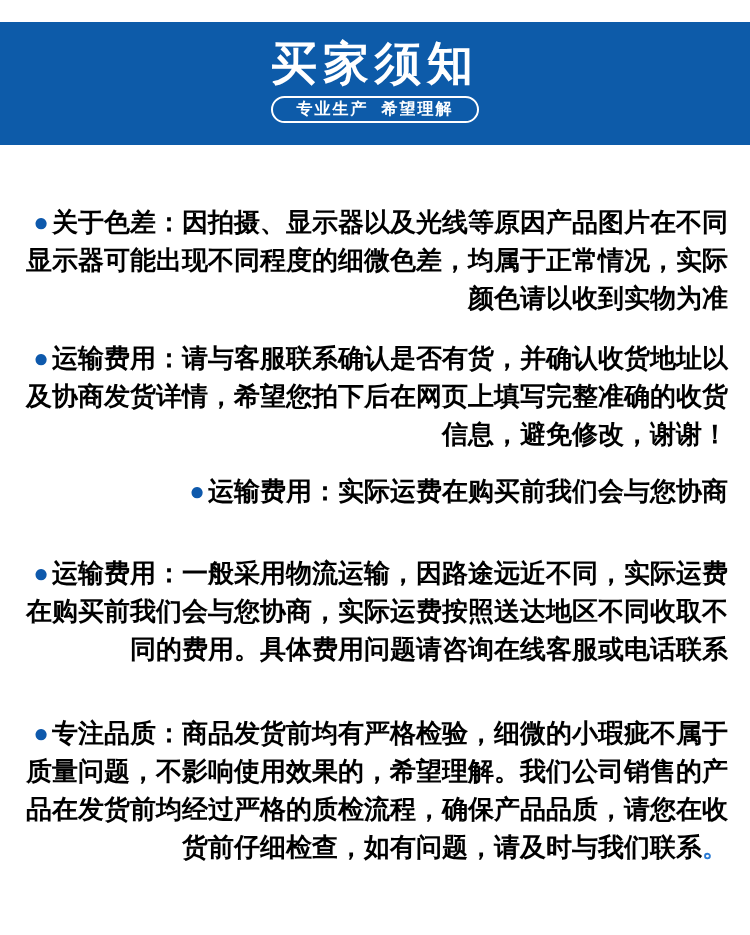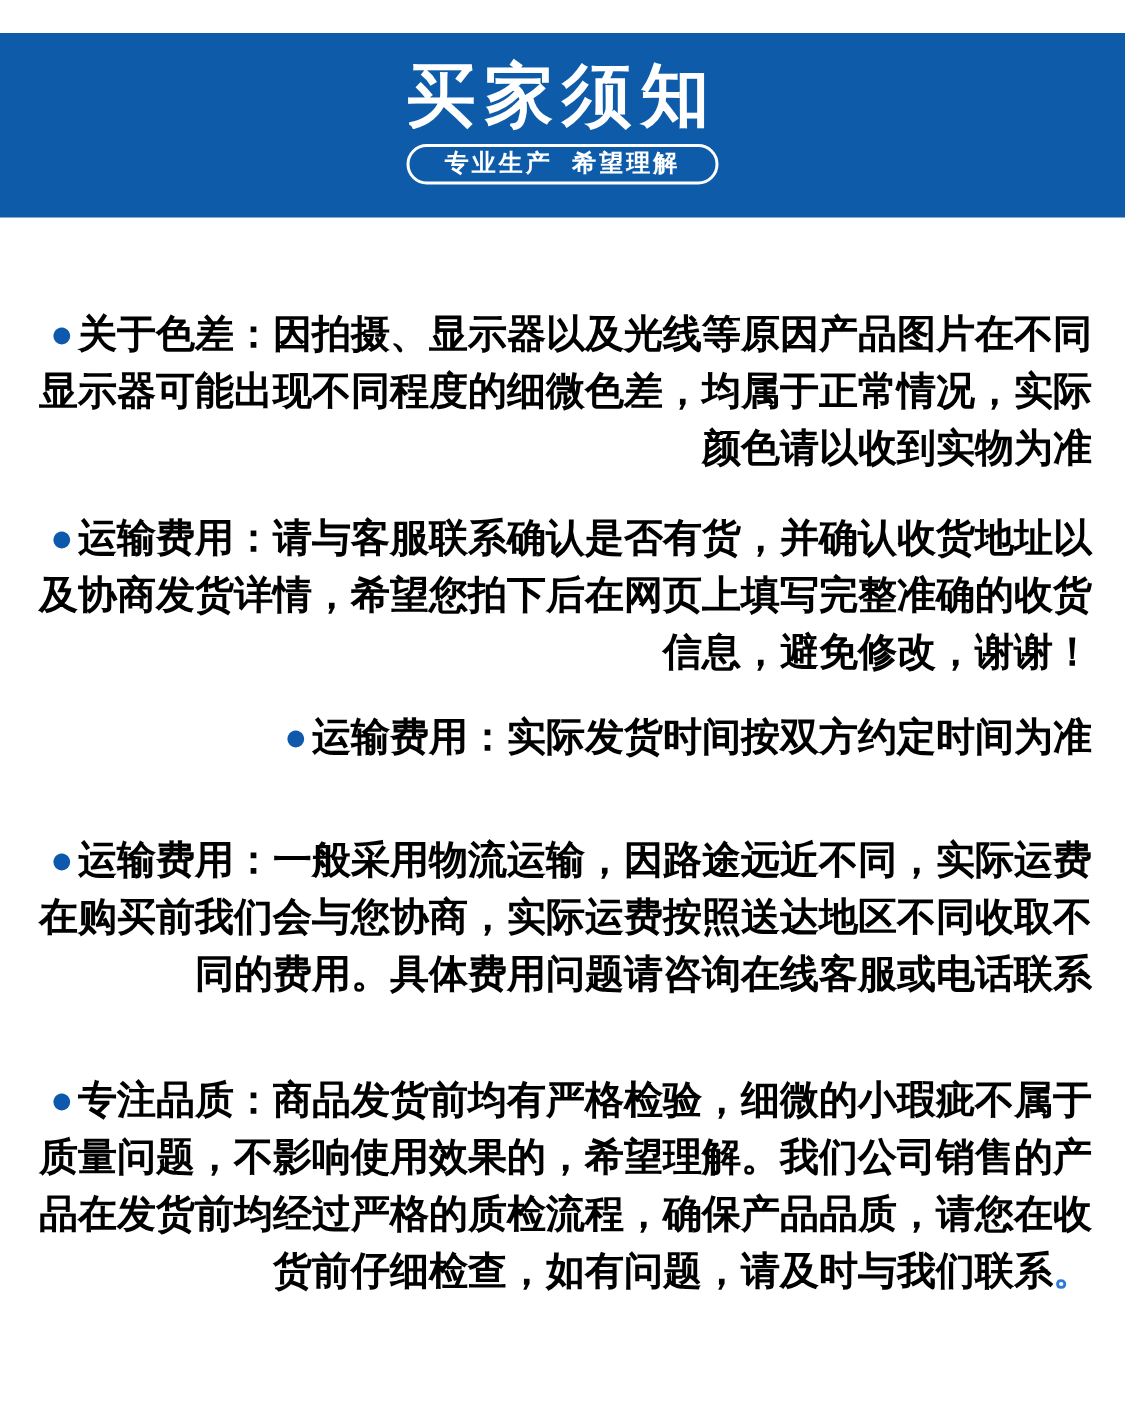--- a/index.html
+++ b/index.html
@@ -87,21 +87,21 @@
 
     <p class="notice n1">
       <span class="bullet">●</span><span class="label">关于色差：</span><span class="text">因拍摄、显示器以及光线等原因产品图片在不同显示器可能出现不同程度的细微色差，均属于正常情况，实际颜色请以收到实物为准</span><span class="tail"></span>
     </p>
 
     <p class="notice n2">
       <span class="bullet">●</span><span class="label">运输费用：</span><span class="text">请与客服联系确认是否有货，并确认收货地址以及协商发货详情，希望您拍下后在网页上填写完整准确的收货信息，避免修改，谢谢！</span><span class="tail"></span>
     </p>
 
     <p class="notice n3">
-      <span class="bullet">●</span><span class="label">运输费用：</span><span class="text">实际发货时间按双方约定时间为准</span><span class="tail"></span>
+      <span class="bullet">●</span><span class="label">运输费用：</span><span class="text">实际运费在购买前我们会与您协商</span><span class="tail"></span>
     </p>
 
     <p class="notice n4">
       <span class="bullet">●</span><span class="label">运输费用：</span><span class="text">一般采用物流运输，因路途远近不同，实际运费在购买前我们会与您协商，实际运费按照送达地区不同收取不同的费用。具体费用问题请咨询在线客服或电话联系</span><span class="tail"></span>
     </p>
 
     <p class="notice n5">
       <span class="bullet">●</span><span class="label">专注品质：</span><span class="text">商品发货前均有严格检验，细微的小瑕疵不属于质量问题，不影响使用效果的，希望理解。我们公司销售的产品在发货前均经过严格的质检流程，确保产品品质，请您在收货前仔细检查，如有问题，请及时与我们联系</span><span class="tail">。</span>
     </p>
 

